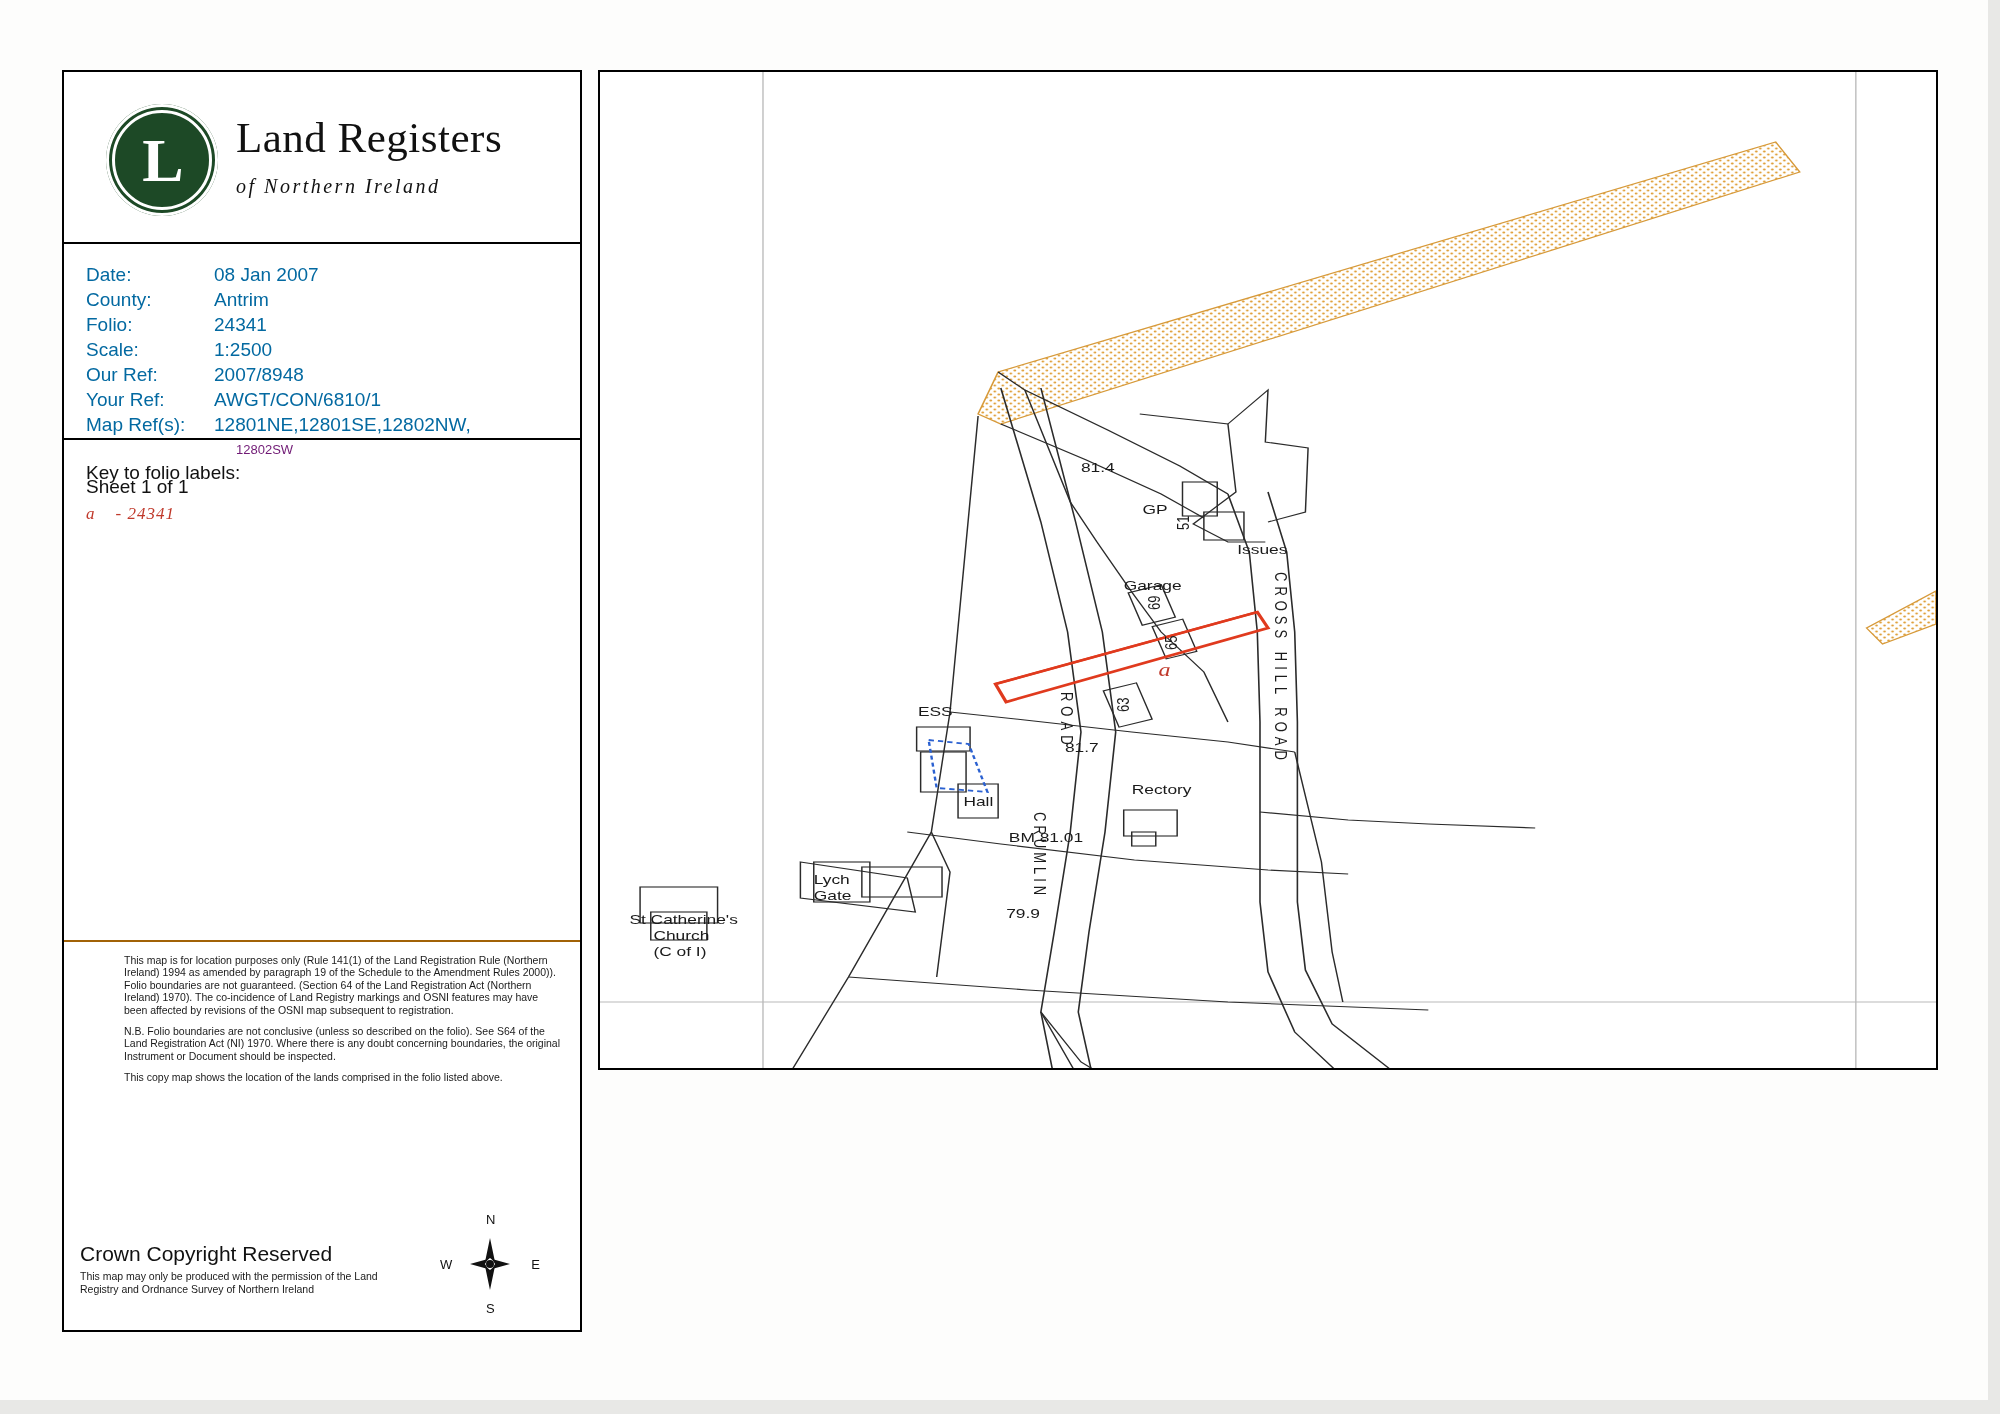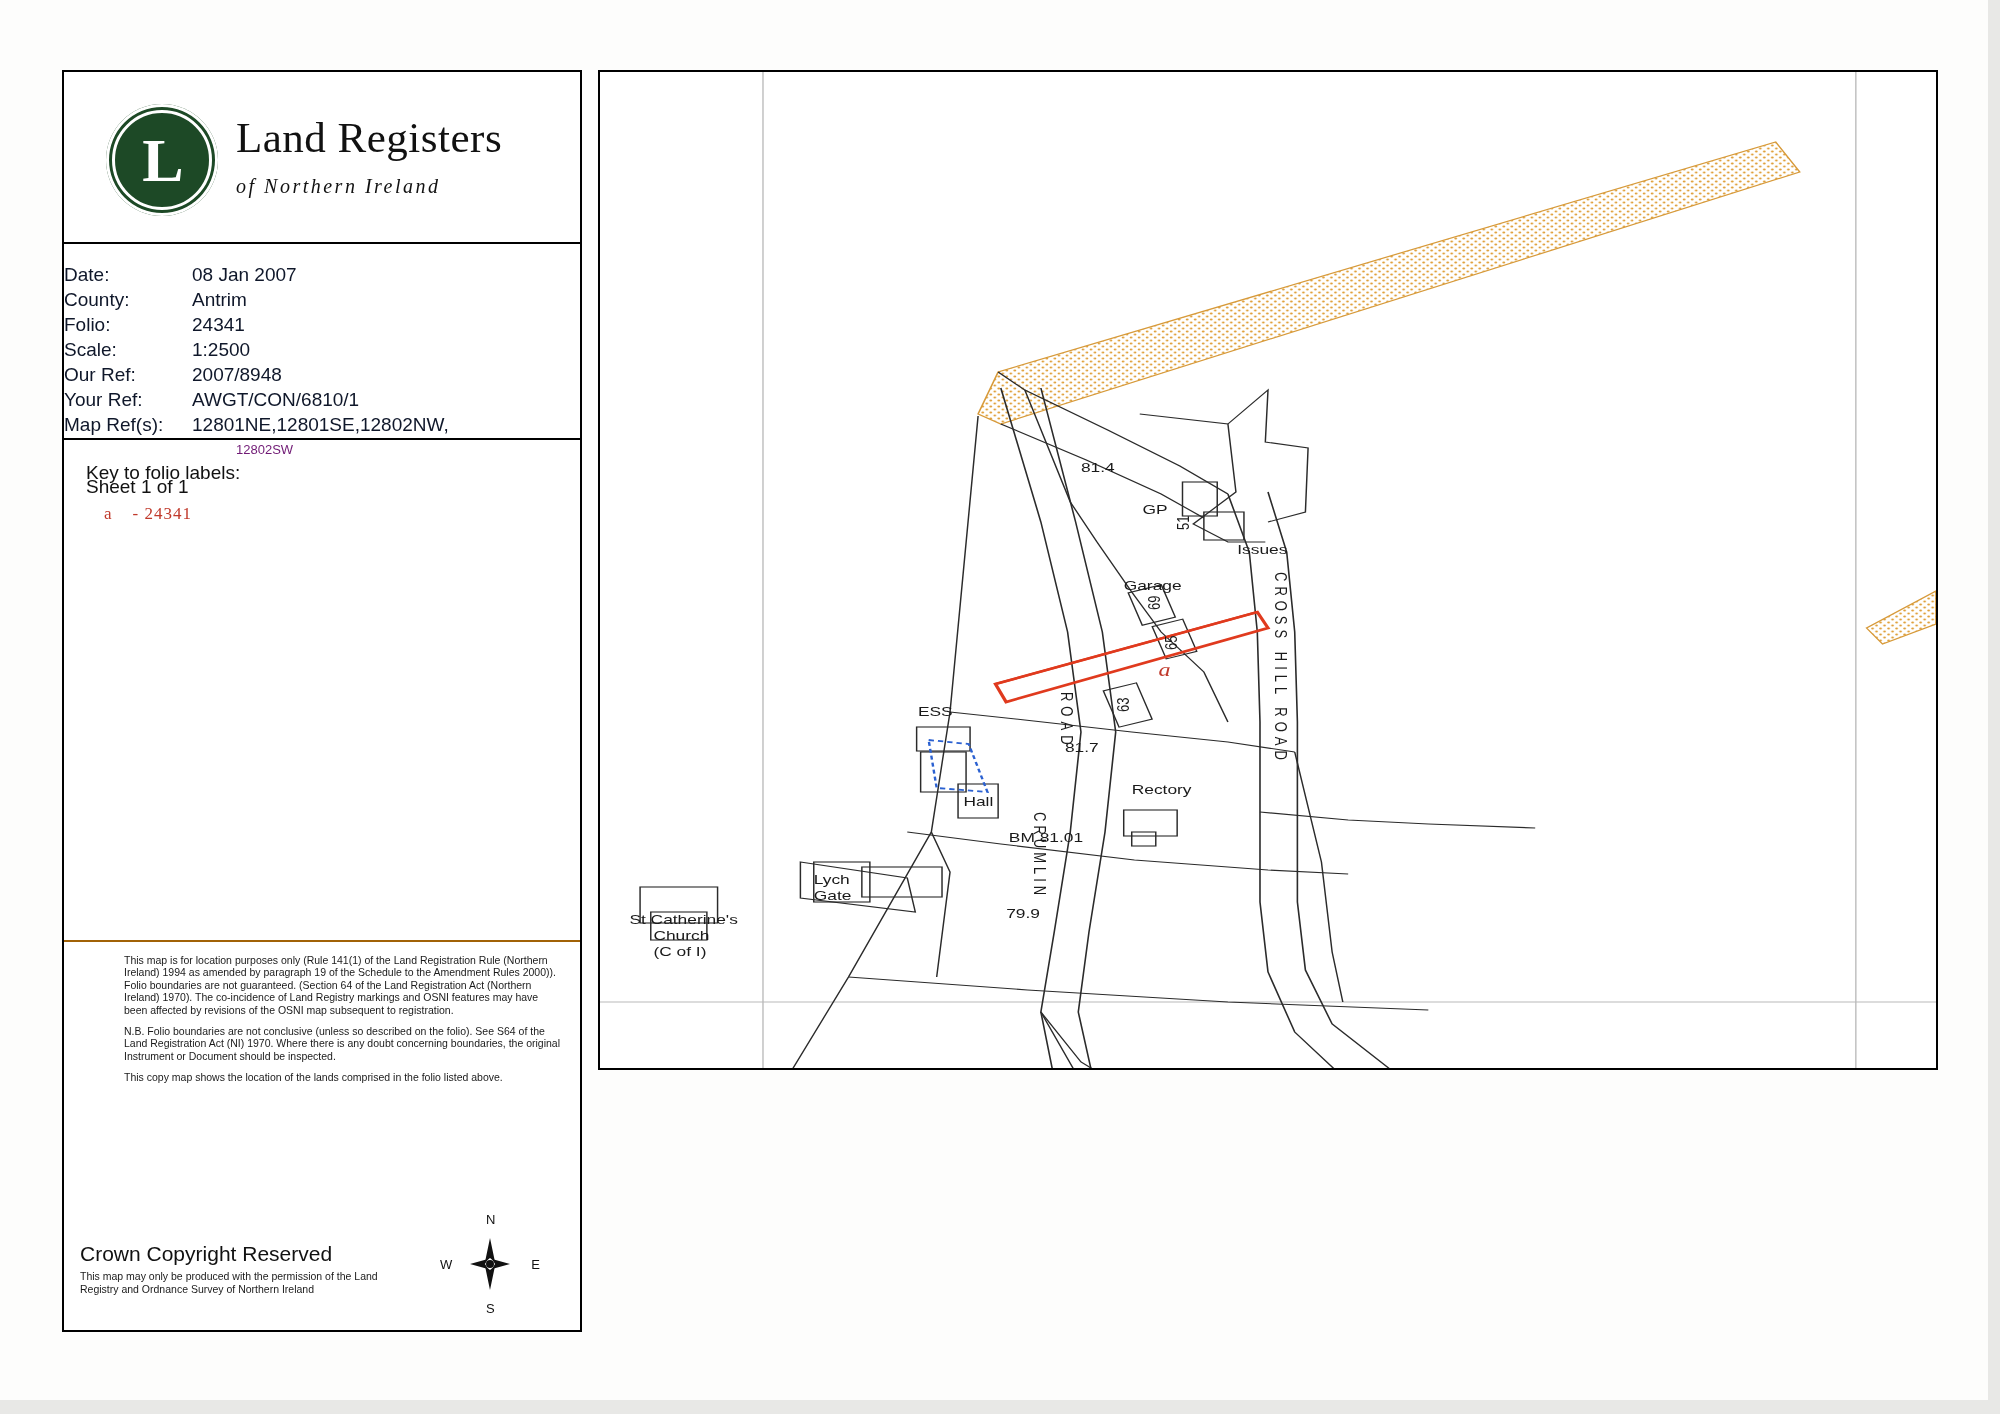--- a/index.html
+++ b/index.html
@@ -93,22 +93,23 @@
   #details-block {
     position: relative;
     border-bottom: 2px solid #000;
     padding: 18px 0 22px 0;
     height: 196px;
     box-sizing: border-box;
   }
   .detail-row {
     position: relative;
     font-size: 19px;
-    color: #0f172a;
+    color: #0369a1;
     line-height: 25px;
+    padding-left: 22px;
     text-decoration: underline;
   }
   .detail-label {
     display: inline-block;
     width: 128px;
   }
   .detail-value {
     display: inline-block;
   }
   .detail-cont {
@@ -131,22 +132,23 @@
     border-bottom: 2px solid #a16207;
     box-sizing: border-box;
     padding: 22px 0 0 22px;
   }
   #key-title {
     font-size: 19px;
     color: #111;
   }
   #key-entry {
     margin-top: 20px;
-    margin-left: 18px;
+    margin-left: 0;
     font-family: "Liberation Serif", serif;
+    font-style: italic;
     font-size: 17px;
     color: #c0392b;
     letter-spacing: 1px;
   }
   #key-entry .k-letter { margin-right: 20px; }
 
   
   #legal-block {
     position: relative;
     padding: 12px 16px 0 16px;

